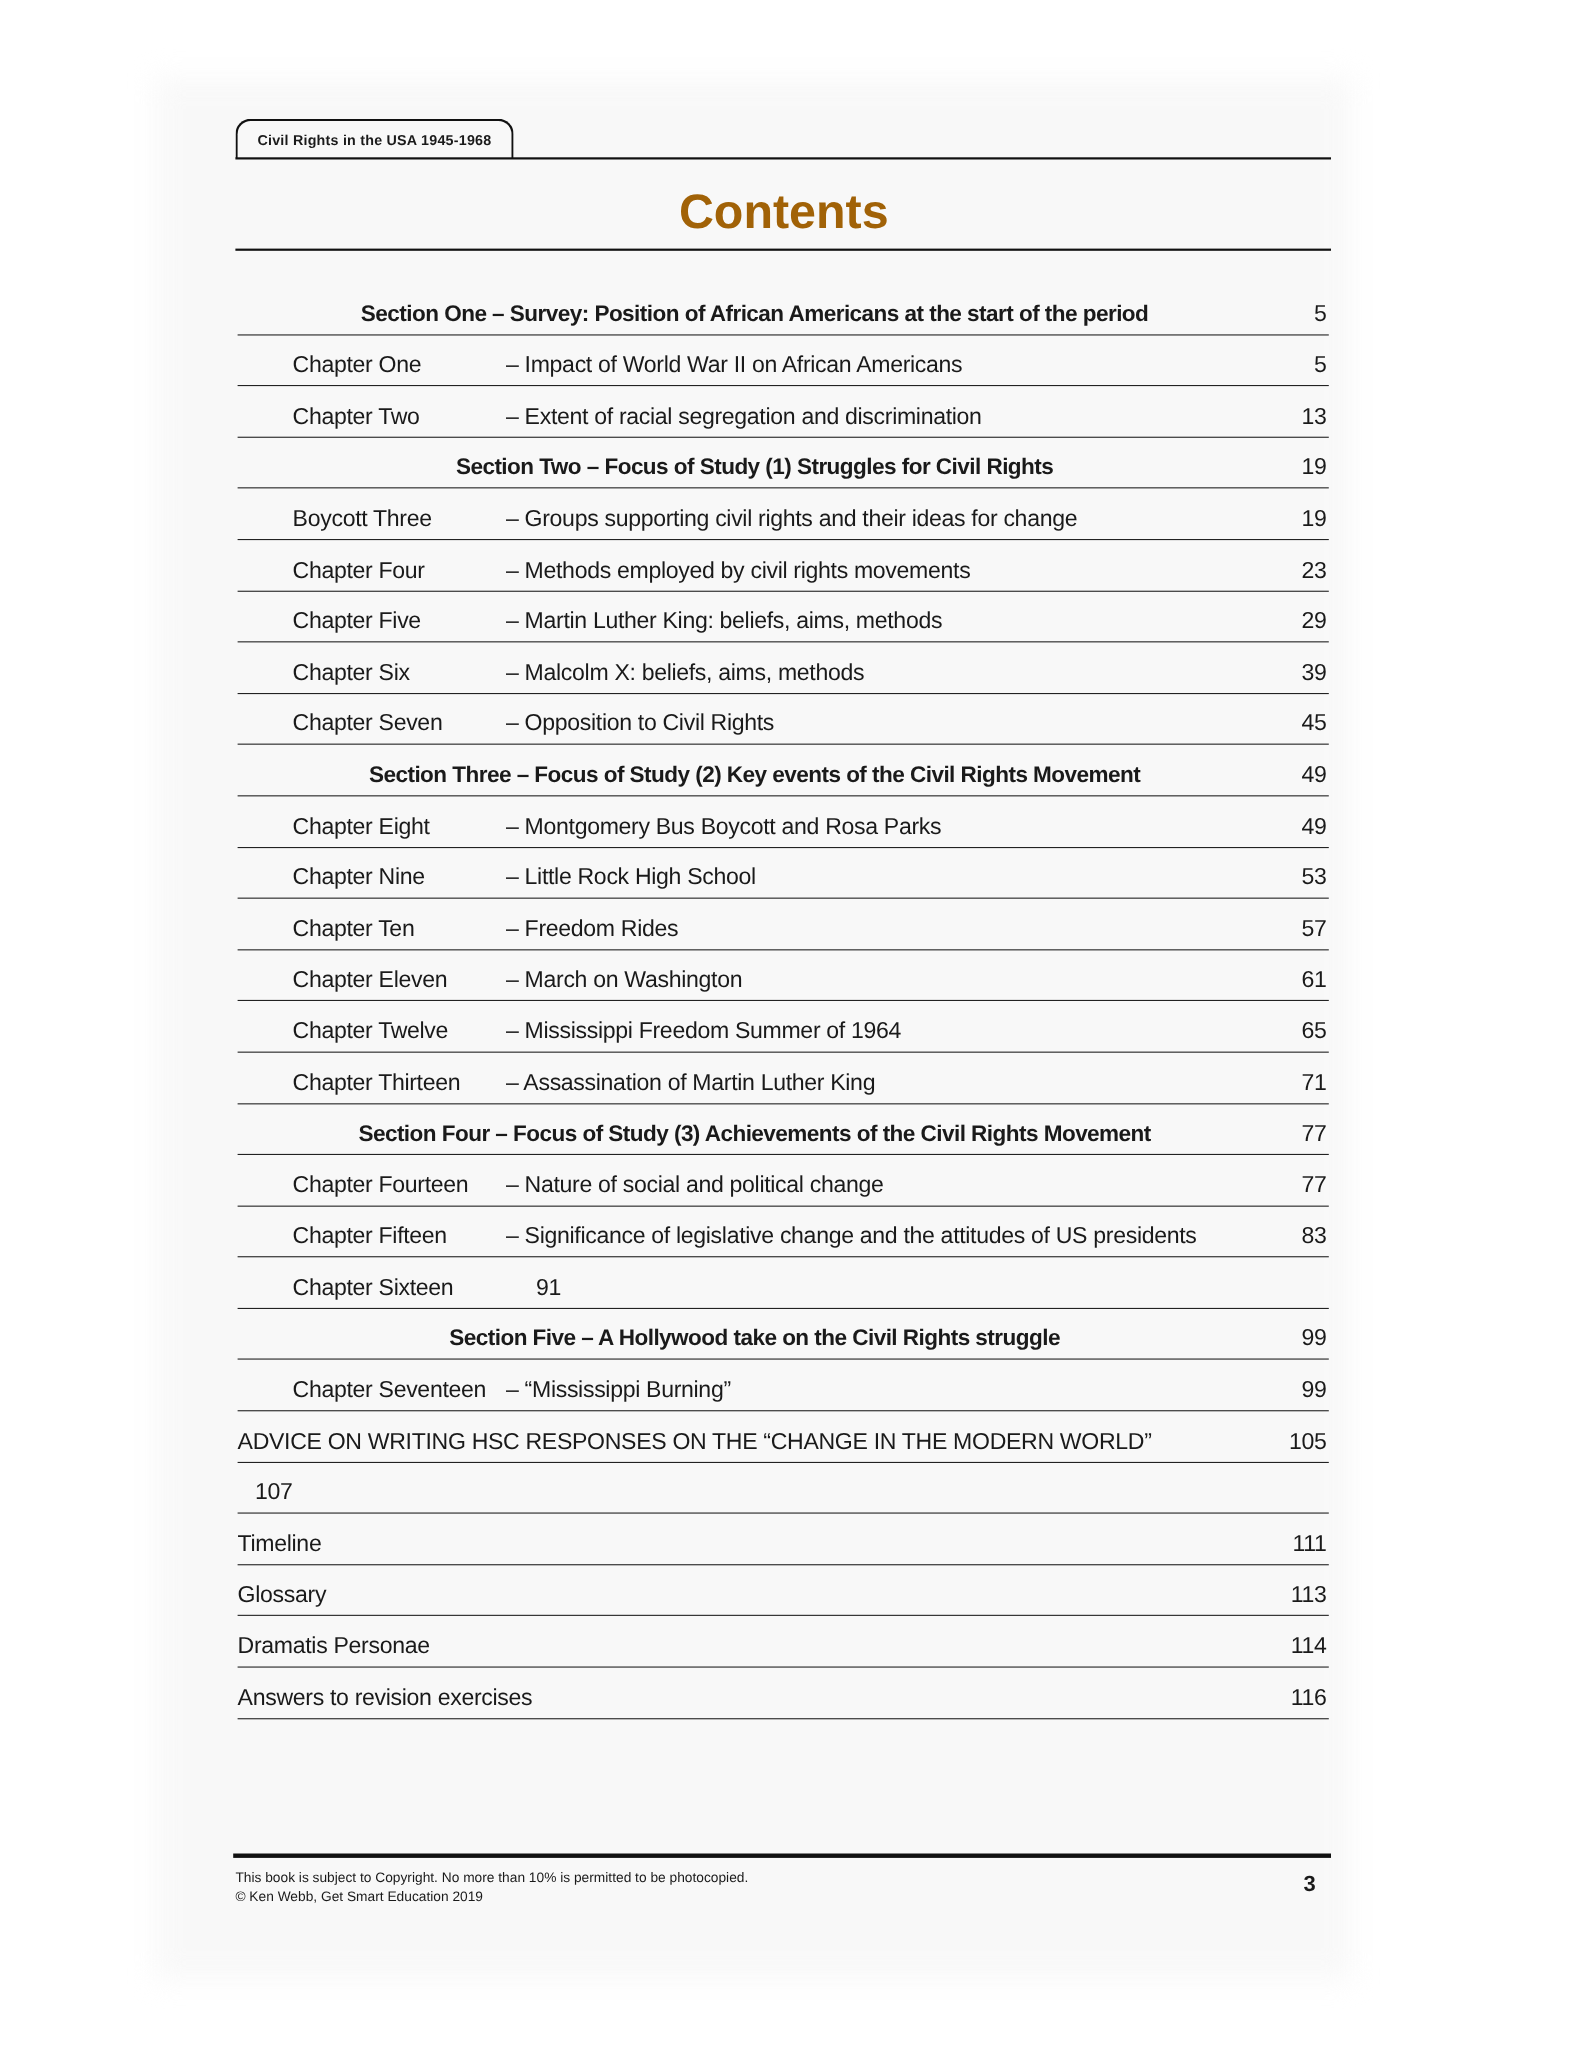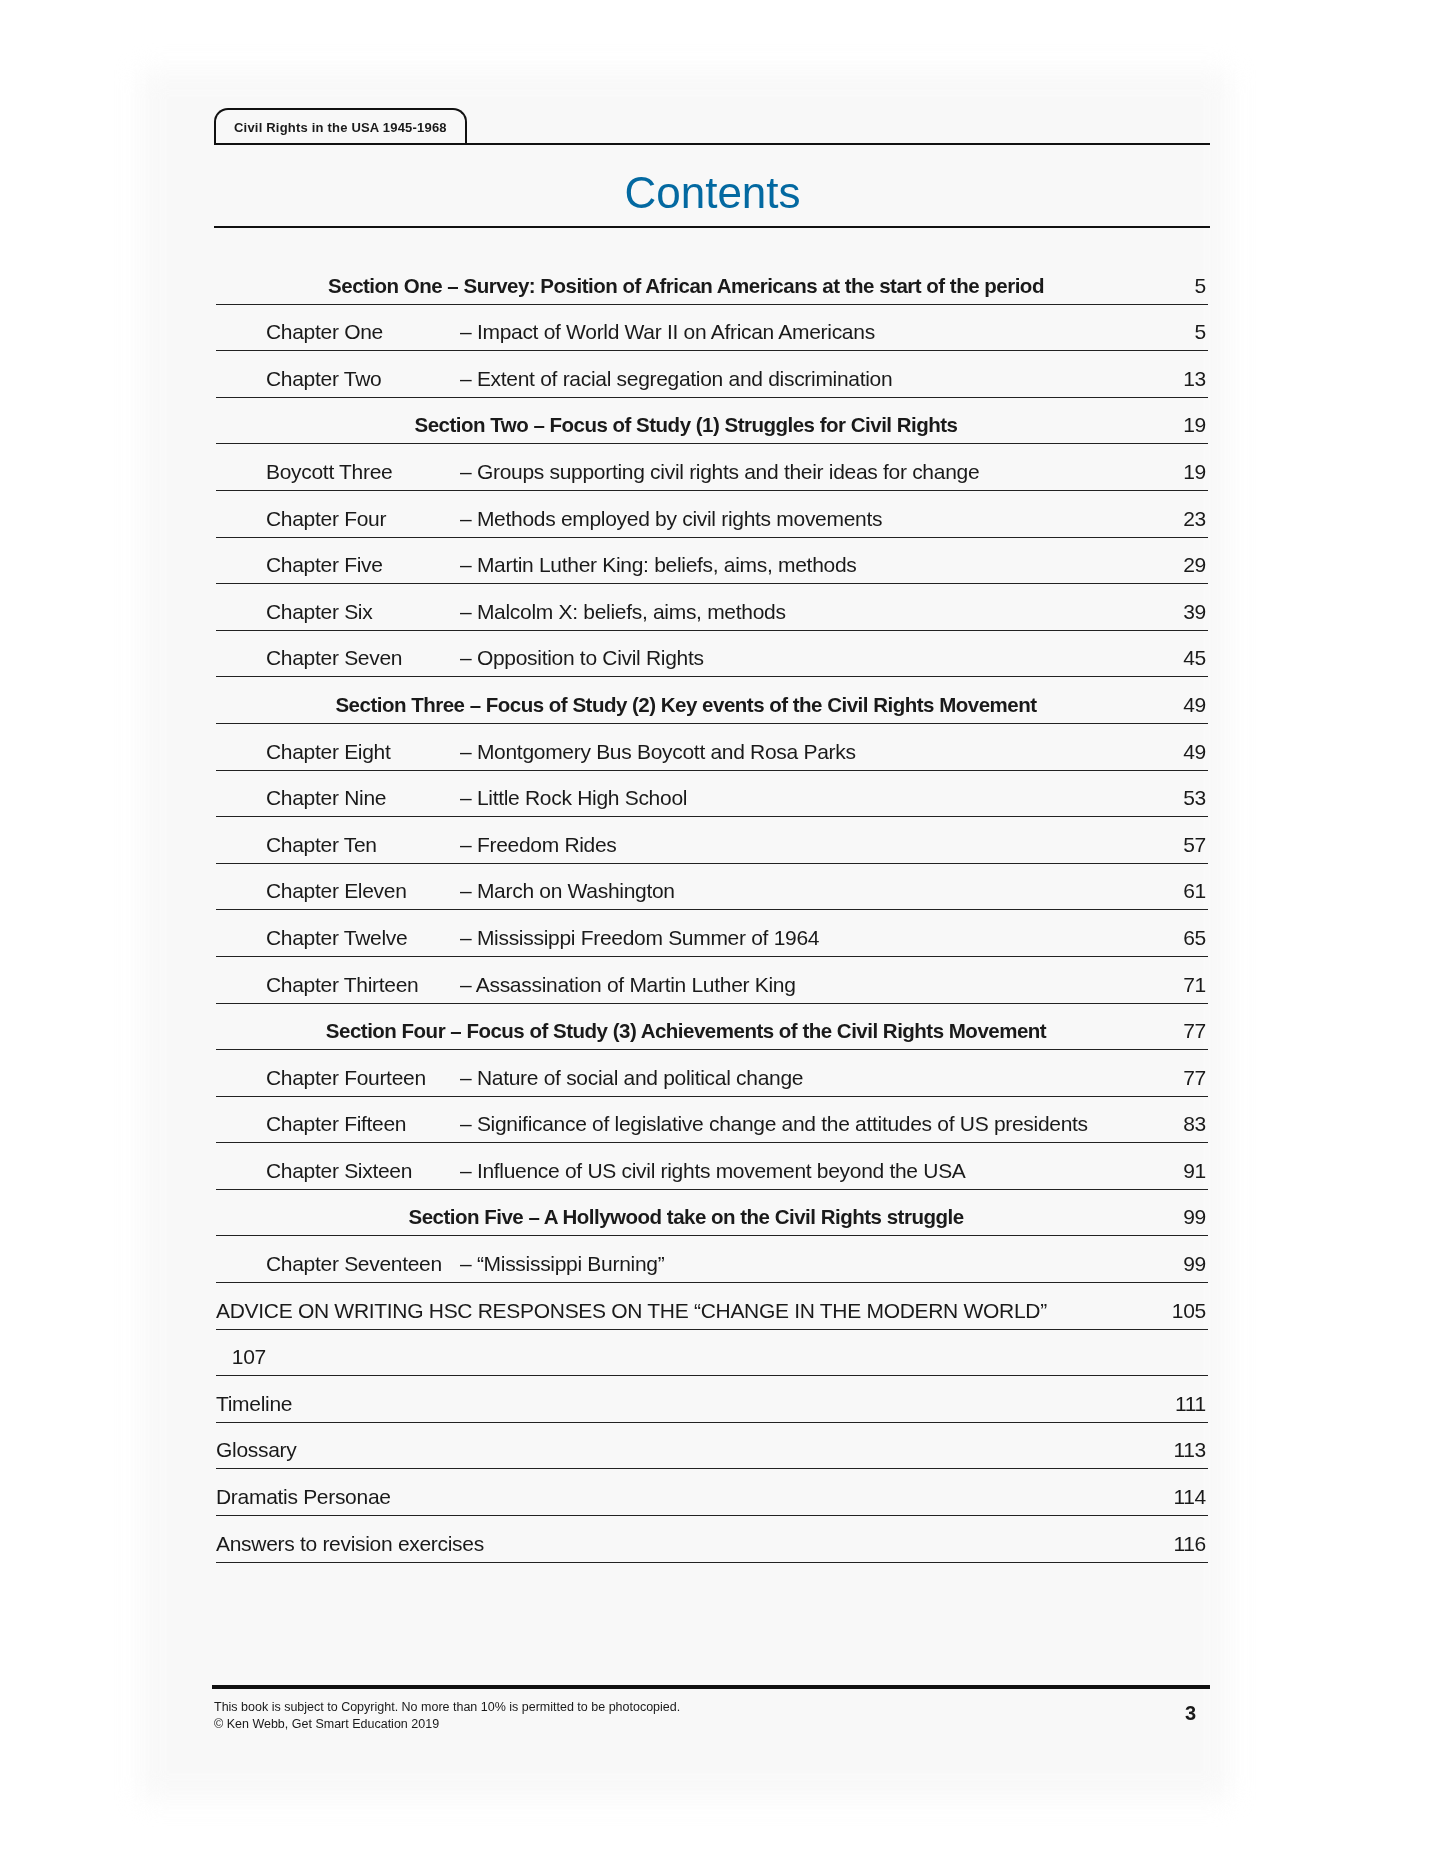--- a/index.html
+++ b/index.html
@@ -56,22 +56,22 @@
       height: 2px;
       background: #111;
     }
     .title {
       position: absolute;
       left: 0;
       width: 1445px;
       top: 168px;
       text-align: center;
       font-size: 44px;
-      font-weight: normal;
-      color: #0369a1;
+      font-weight: bold;
+      color: #a16207;
       padding-left: 0;
     }
     .title span { position: relative; left: -10px; }
     .title-line {
       position: absolute;
       left: 214px;
       top: 226px;
       width: 996px;
       height: 2px;
       background: #111;
@@ -245,21 +245,20 @@
         <span class="chapter-desc">– Nature of social and political change</span>
         <span class="page-num">77</span>
       </div>
       <div class="row chapter">
         <span class="chapter-name">Chapter Fifteen</span>
         <span class="chapter-desc">– Significance of legislative change and the attitudes of US presidents</span>
         <span class="page-num">83</span>
       </div>
       <div class="row chapter">
         <span class="chapter-name">Chapter Sixteen</span>
-        <span class="chapter-desc">– Influence of US civil rights movement beyond the USA</span>
         <span class="page-num">91</span>
       </div>
       <div class="row section">
         <span class="label">Section Five – A Hollywood take on the Civil Rights struggle</span>
         <span class="page-num">99</span>
       </div>
       <div class="row chapter">
         <span class="chapter-name">Chapter Seventeen</span>
         <span class="chapter-desc">– “Mississippi Burning”</span>
         <span class="page-num">99</span>

